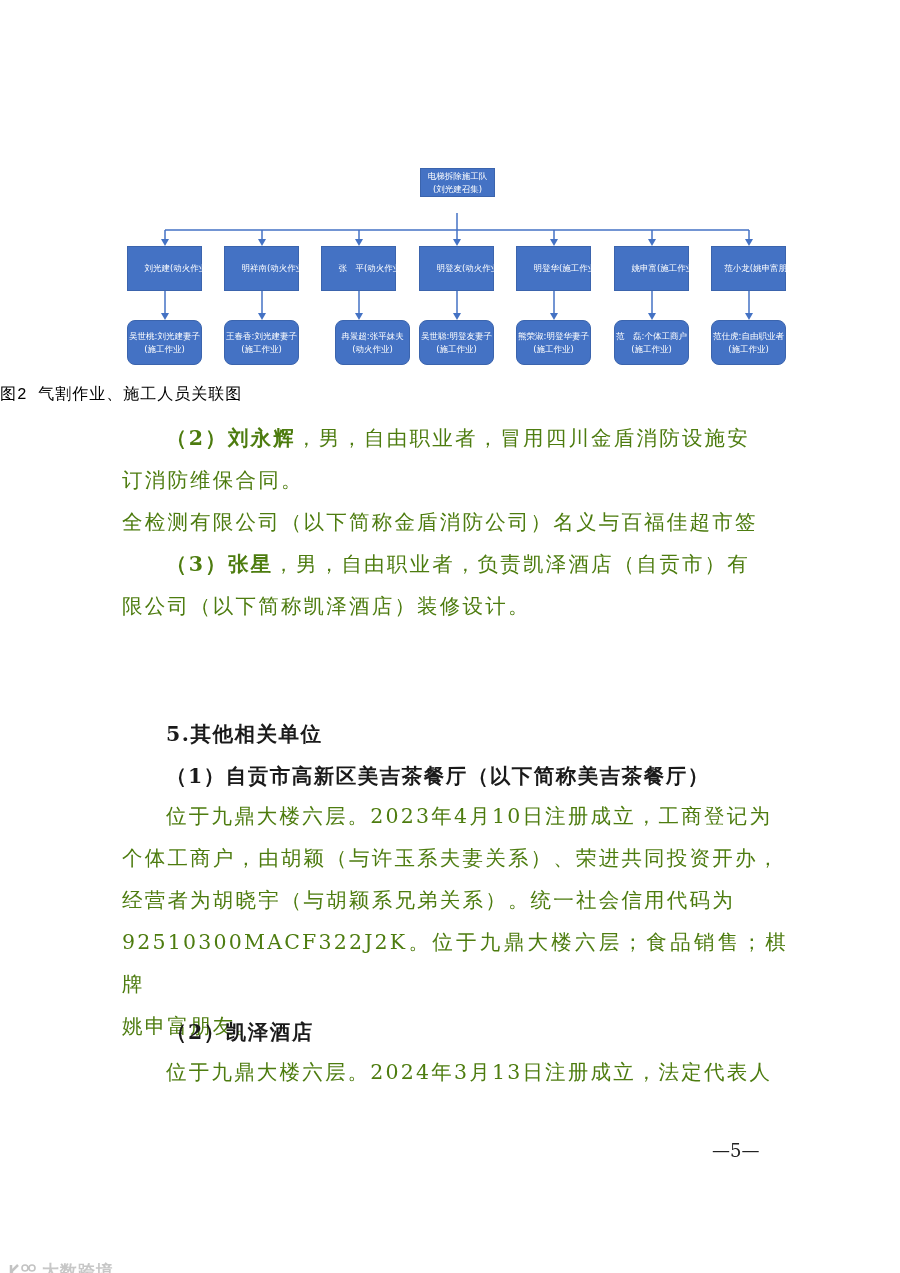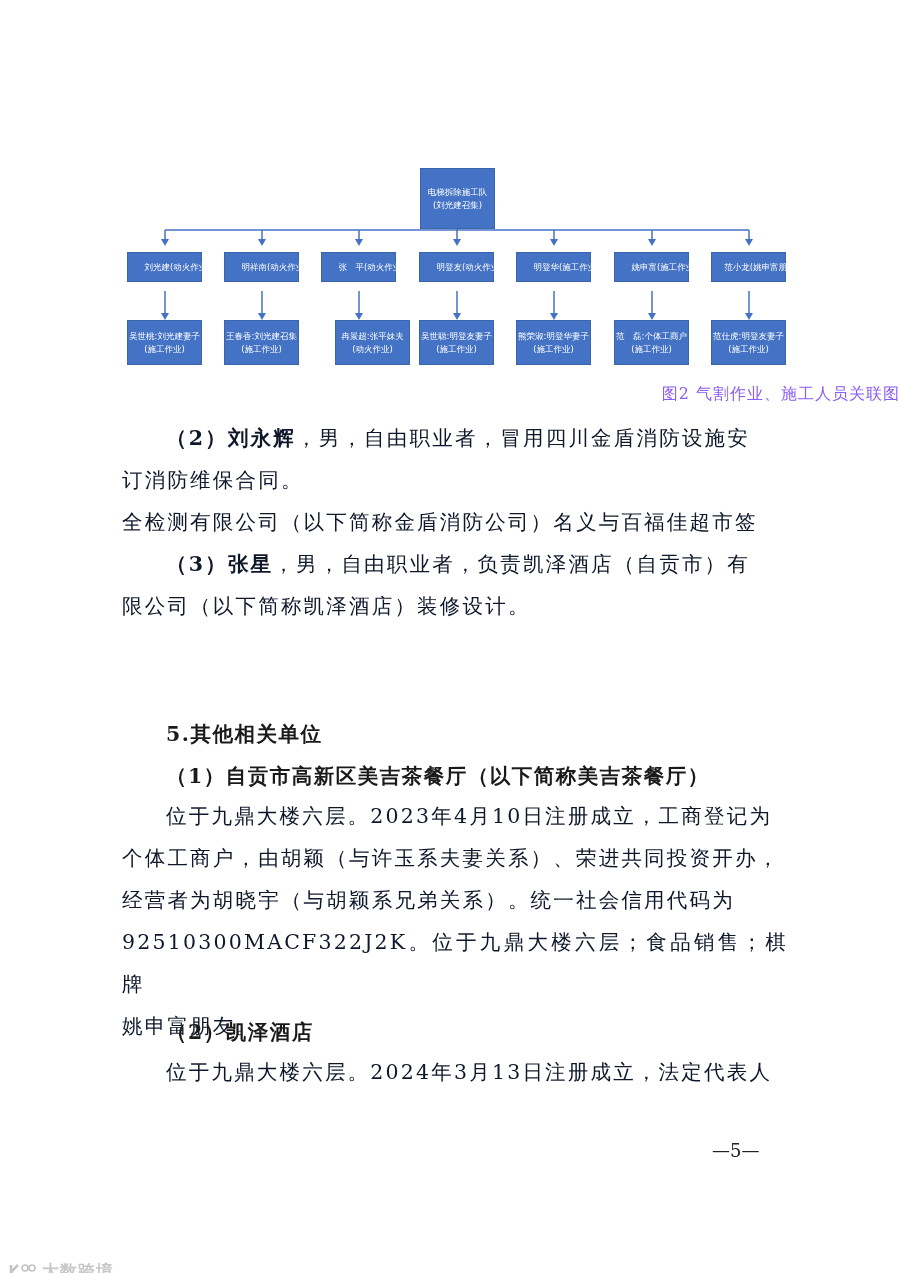--- a/index.html
+++ b/index.html
@@ -9,30 +9,30 @@
 
   
   .diagram { position: absolute; left: 0; top: 0; width: 900px; height: 380px; }
   .diagram svg { position: absolute; left: 0; top: 0; }
   .box { position: absolute; background: #4472c4; color: #ffffff;
          font-family: "DejaVu Sans", "Liberation Sans", sans-serif;
          font-size: 8.5px; line-height: 13px; text-align: center;
          display: flex; flex-direction: column; justify-content: center; align-items: center;
          box-sizing: border-box; border: 1px solid #3b64ad; }
   .box .line { display: block; white-space: nowrap; }
-  .root-box { left: 420px; top: 168px; width: 75px; height: 61px; }
-  .row1 { top: 252px; width: 75px; height: 30px; padding-left: 26px; }
-  .row2 { top: 320px; width: 75px; height: 45px; }
+  .root-box { left: 420px; top: 168px; width: 75px; height: 29px; }
+  .row1 { top: 246px; width: 75px; height: 45px; padding-left: 26px; }
+  .row2 { top: 320px; width: 75px; height: 45px; border-radius: 8px; }
 
-  .caption { position: absolute; top: 384px; left: 0; width: 900px; text-align: right;
-             font-size: 16px; letter-spacing: 1px; color: #8b5cf6; }
+  .caption { position: absolute; top: 384px; left: 0; width: 900px; text-align: left;
+             font-size: 16px; letter-spacing: 1px; color: #000000; font-family: Liberation Mono, monospace; }
 
   
   .para { position: absolute; left: 122px; width: 666px; font-size: 20.5px;
-          line-height: 42px; letter-spacing: 2.2px; text-align: justify; color: #0f172a; }
+          line-height: 42px; letter-spacing: 2.2px; text-align: justify; color: #4d7c0f; }
   .para .indent { display: inline-block; width: 44px; }
   .bold { font-weight: bold; }
   .heading { position: absolute; font-size: 20.5px; font-weight: bold; letter-spacing: 1.5px; }
 
   .page-num { position: absolute; left: 712px; top: 1140px; font-size: 18px; color: #222; }
 
   .watermark { position: absolute; left: 8px; top: 1260px; font-family: "DejaVu Sans", "Liberation Sans", sans-serif;
                font-size: 17px; font-weight: bold; color: rgba(180,180,180,0.75);
                display: flex; align-items: center; gap: 4px; letter-spacing: 1px; text-align: center; }
   .watermark .logo { display: inline-block; width: 30px; height: 20px; }
@@ -118,41 +118,41 @@
       </div>
     <div class="box row1" style="left:711px">
         <span class="line">范小龙(姚申富朋友)</span>
       </div>
 
     <div class="box row2" style="left:127px">
         <span class="line">吴世桃:刘光建妻子</span>
         <span class="line">(施工作业)</span>
       </div>
     <div class="box row2" style="left:224px">
-        <span class="line">王春香:刘光建召集</span>
+        <span class="line">王春香:刘光建妻子</span>
         <span class="line">(施工作业)</span>
       </div>
     <div class="box row2" style="left:335px">
         <span class="line">冉景超:张平妹夫</span>
         <span class="line">(动火作业)</span>
       </div>
     <div class="box row2" style="left:419px">
         <span class="line">吴世聪:明登友妻子</span>
         <span class="line">(施工作业)</span>
       </div>
     <div class="box row2" style="left:516px">
         <span class="line">熊荣淑:明登华妻子</span>
         <span class="line">(施工作业)</span>
       </div>
     <div class="box row2" style="left:614px">
         <span class="line">范　磊:个体工商户</span>
         <span class="line">(施工作业)</span>
       </div>
     <div class="box row2" style="left:711px">
-        <span class="line">范仕虎:明登友妻子</span>
+        <span class="line">范仕虎:自由职业者</span>
         <span class="line">(施工作业)</span>
       </div>
   </div>
 
   <div class="caption">图2  气割作业、施工人员关联图</div>
 
   <div class="para" style="top:417px">
     <div><span class="indent"></span><span class="bold">（2）</span><span class="bold">刘永辉</span><span>，男，自由职业者，冒用四川金盾消防设施安</span></div>
     <div>订消防维保合同。</div>
     <div>全检测有限公司（以下简称金盾消防公司）名义与百福佳超市签</div>

